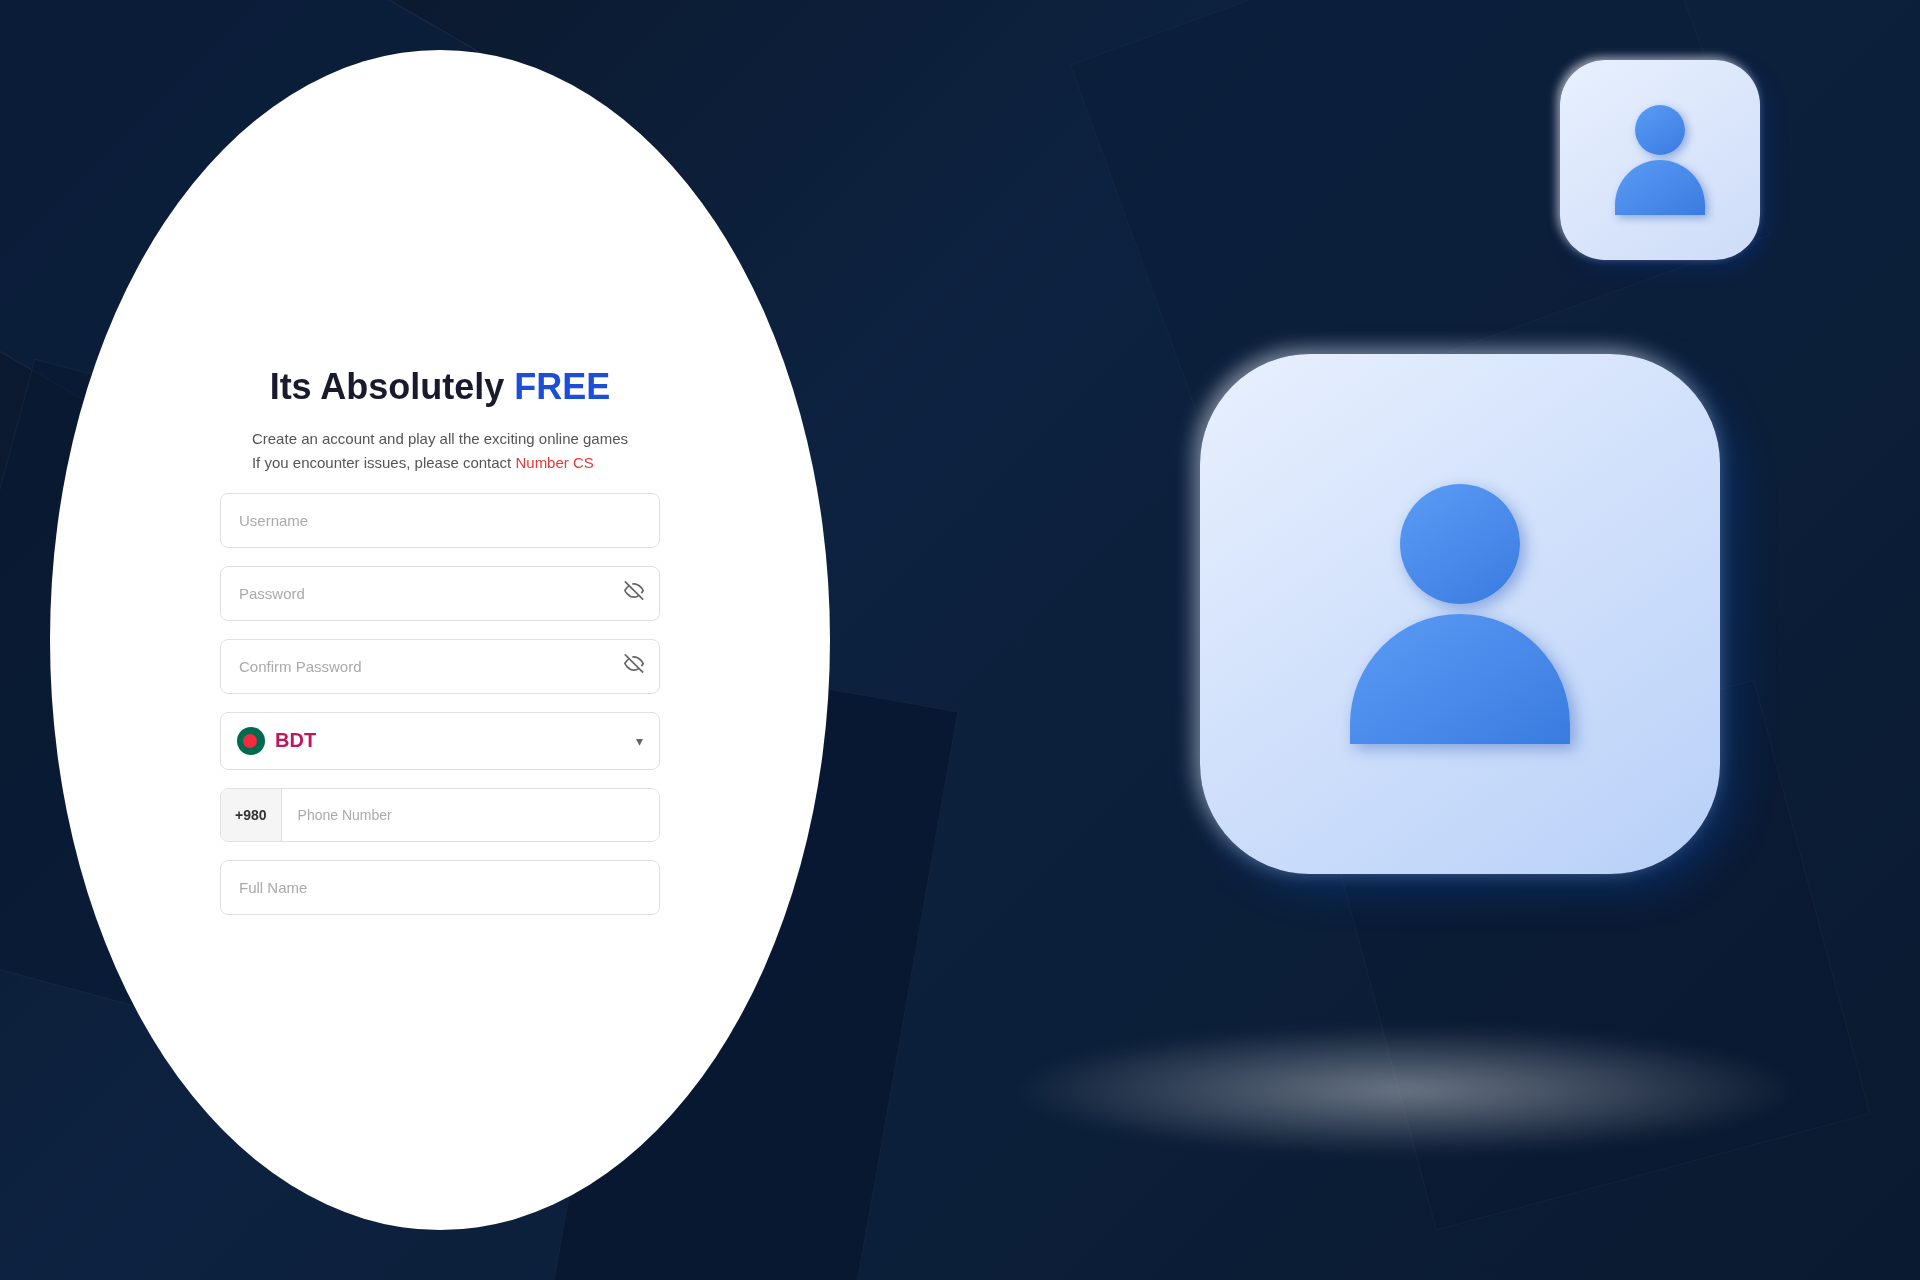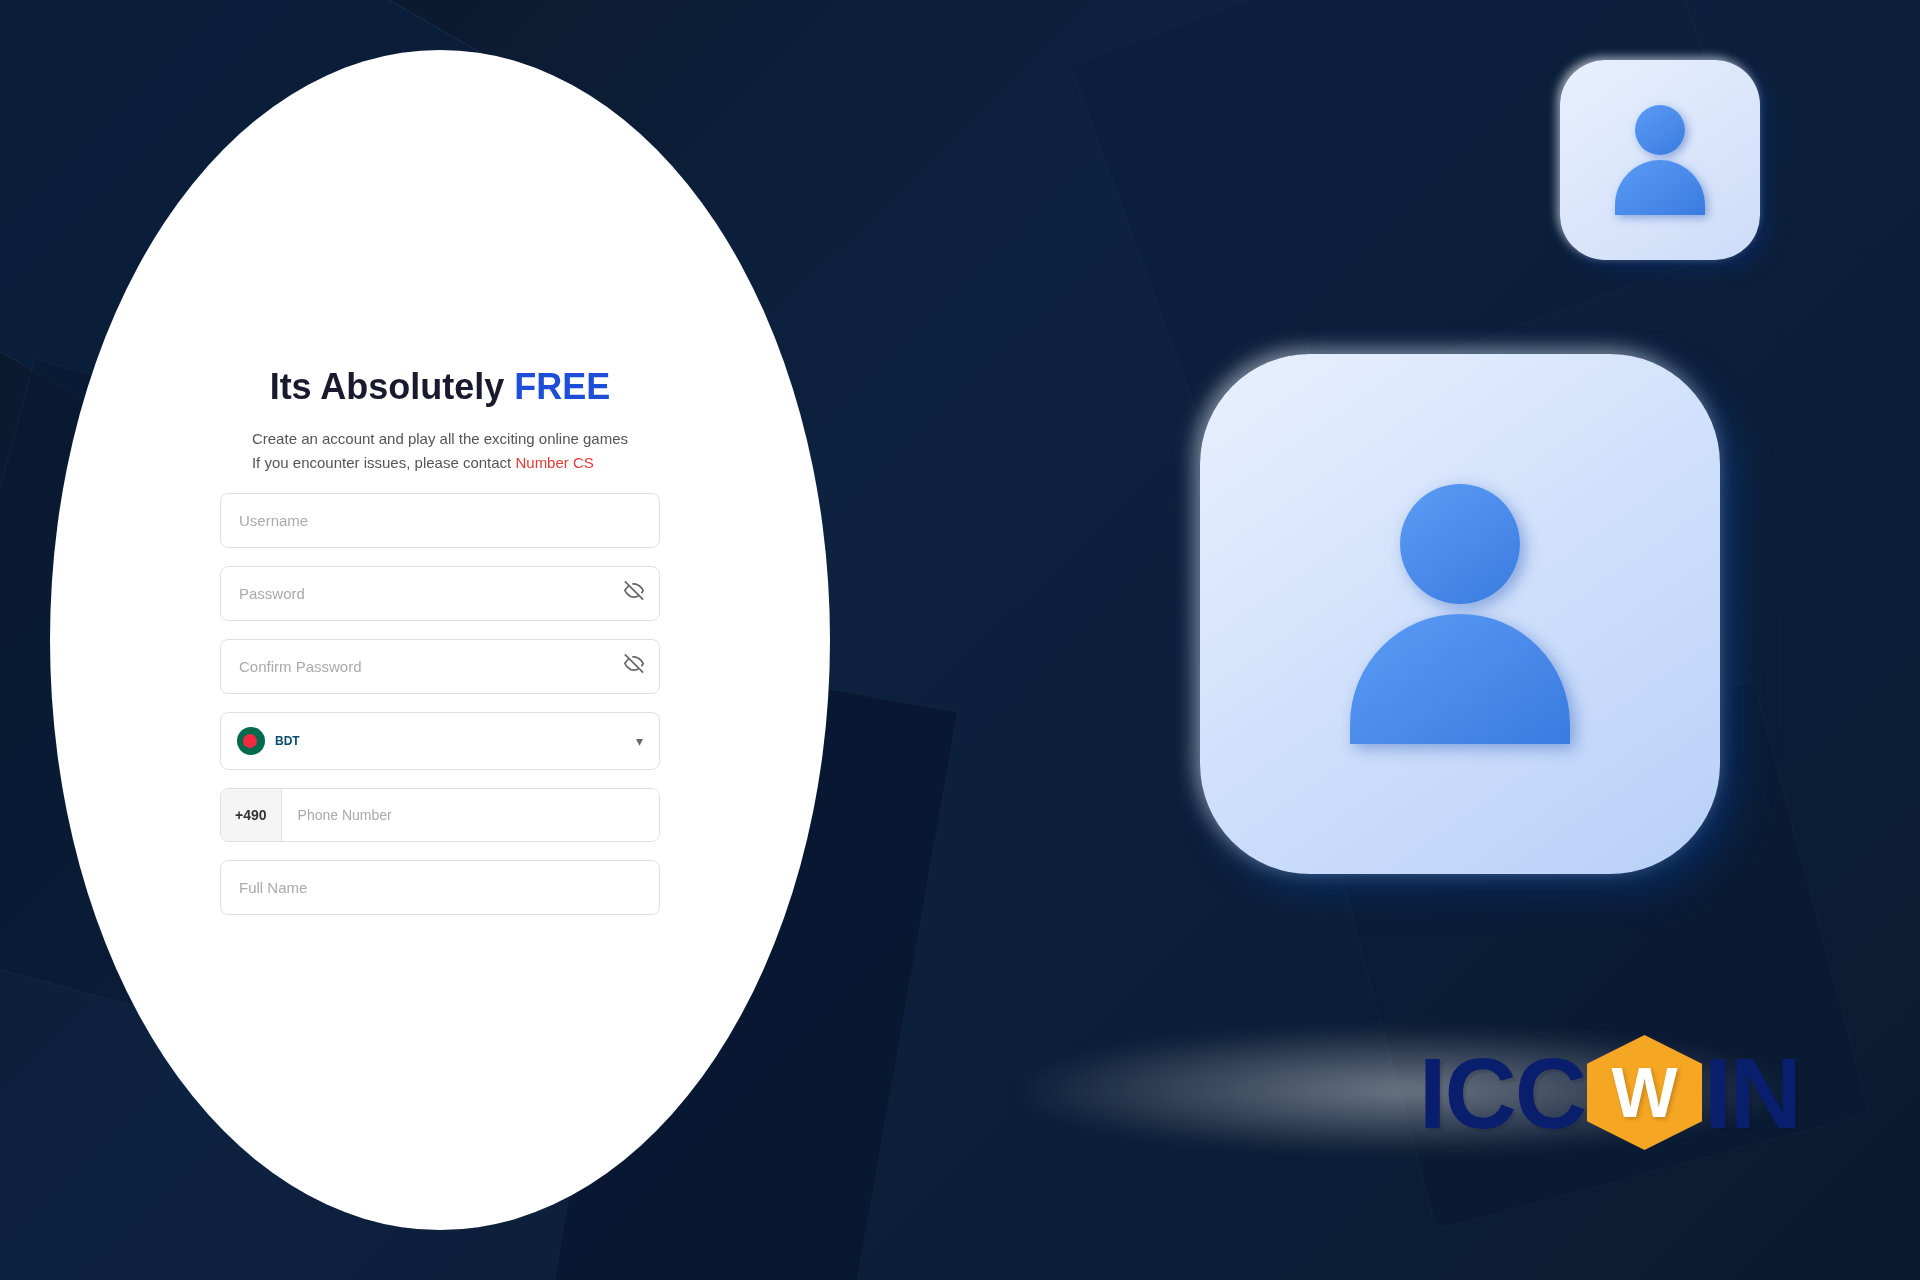--- a/index.html
+++ b/index.html
@@ -177,23 +177,23 @@
       width: 14px;
       height: 14px;
       background: #f42a41;
       border-radius: 50%;
       top: 50%;
       left: 45%;
       transform: translate(-50%, -50%);
     }
 
     .currency-label {
-      font-size: 12px;
+      font-size: 20px;
       font-weight: 600;
-      color: #0c4a6e;
+      color: #be185d;
       flex: 1;
     }
 
     .chevron-icon {
       color: #666;
       font-size: 14px;
     }
 
     
     .phone-group {
@@ -428,21 +428,21 @@
 
     <div class="currency-select">
       <div class="flag-circle">
         <div class="flag-bd"></div>
       </div>
       <span class="currency-label">BDT</span>
       <span class="chevron-icon">▾</span>
     </div>
 
     <div class="phone-group">
-      <div class="phone-prefix">+490</div>
+      <div class="phone-prefix">+980</div>
       <input type="tel" placeholder="Phone Number" style="">
     </div>
 
 
     <div class="input-group">
       <input type="text" placeholder="Full Name" style="">
     </div>
 
   </div>
 </div>
@@ -462,23 +462,14 @@
     <div class="icon-bg">
       <div class="user-silhouette-large">
         <div class="head"></div>
         <div class="body"></div>
       </div>
     </div>
   </div>
 
   <div class="logo-glow"></div>
 
-  <div class="logo-container">
-    <span class="logo-text">ICC</span>
-    <div class="logo-w-container">
-      <div class="hexagon">
-        <span class="hexagon-inner">W</span>
-      </div>
-    </div>
-    <span class="logo-text">IN</span>
-  </div>
 
 </div>
 
 </body></html>

